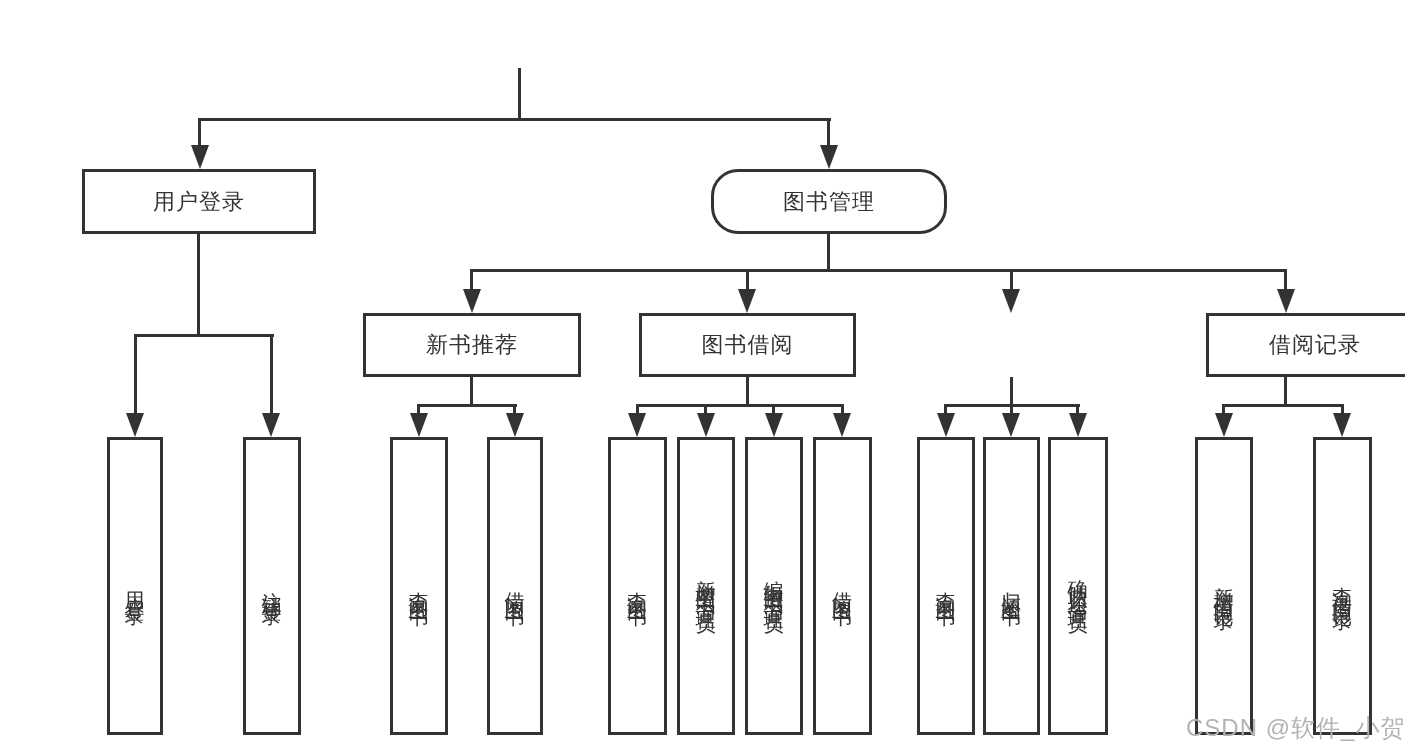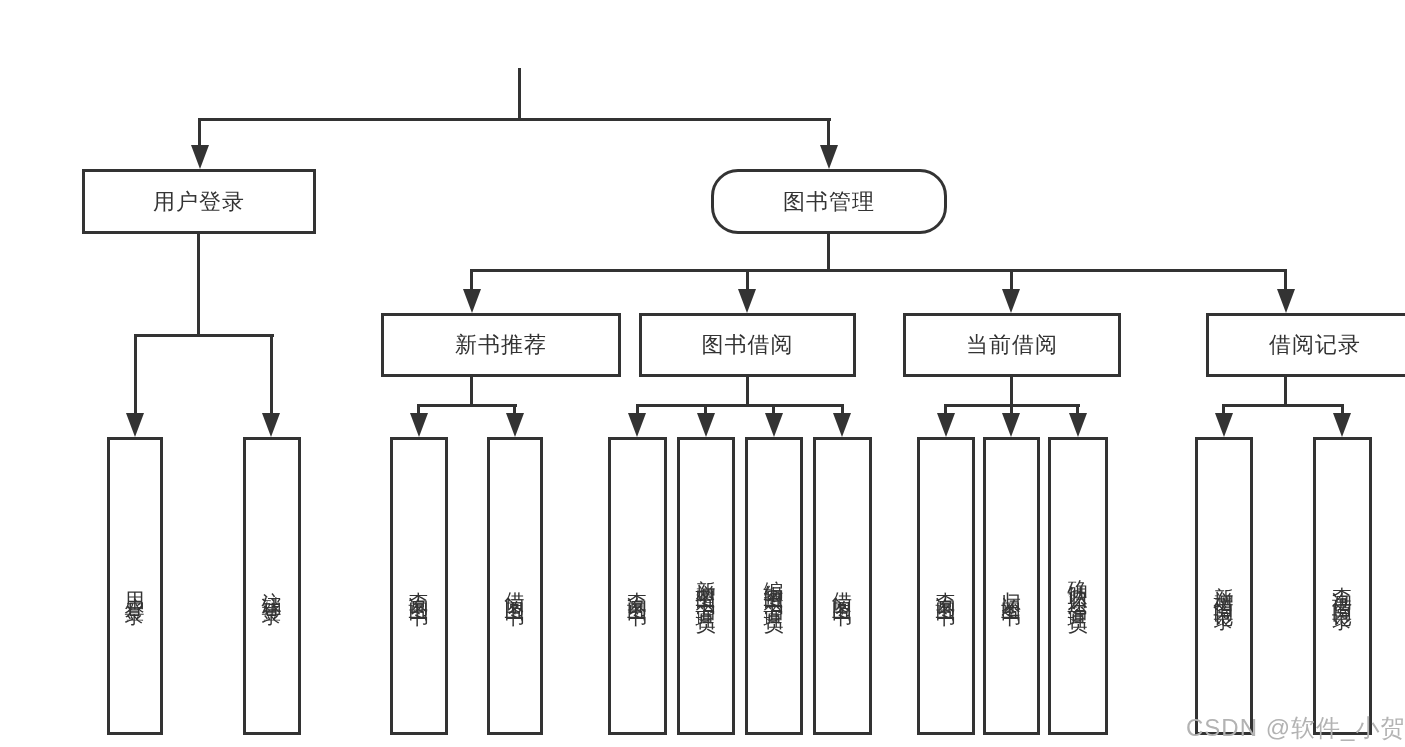--- a/index.html
+++ b/index.html
@@ -58,23 +58,22 @@
 </style>
 </head>
 <body>
 
 <div id="canvas">
 
 
   <div class="hbox" style="left:82px;top:169px;width:234px;height:65px;">用户登录</div>
   <div class="hbox" style="left:711px;top:169px;width:236px;height:65px;border-radius:27px;">图书管理</div>
 
-  <div class="hbox" style="left:363px;top:313px;width:240px;height:64px;margin-left:18px;">新书推荐</div>
+  <div class="hbox" style="left:363px;top:313px;width:218px;height:64px;">新书推荐</div>
   <div class="hbox" style="left:639px;top:313px;width:217px;height:64px;">图书借阅</div>
-  <div class="hbox" style="left:903px;top:313px;width:218px;height:64px;">当前借阅</div>
   <div class="hbox" style="left:1206px;top:313px;width:218px;height:64px;">借阅记录</div>
 
   <div class="vbox" style="left:107px;width:56px;">
     <span class="vtext">用户登录</span>
   </div>
   <div class="vbox" style="left:243px;width:58px;">
     <span class="vtext">注销登录</span>
   </div>
 
   <div class="vbox" style="left:390px;width:58px;">

